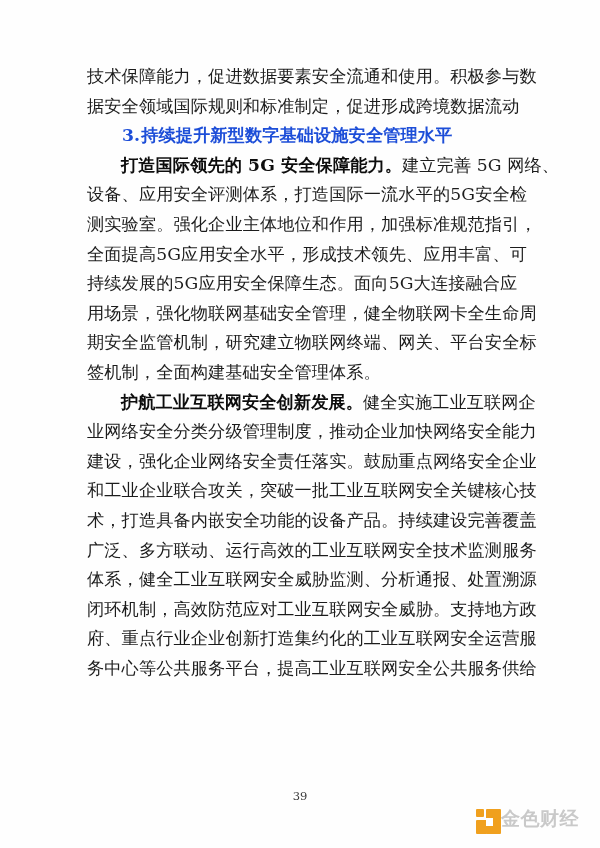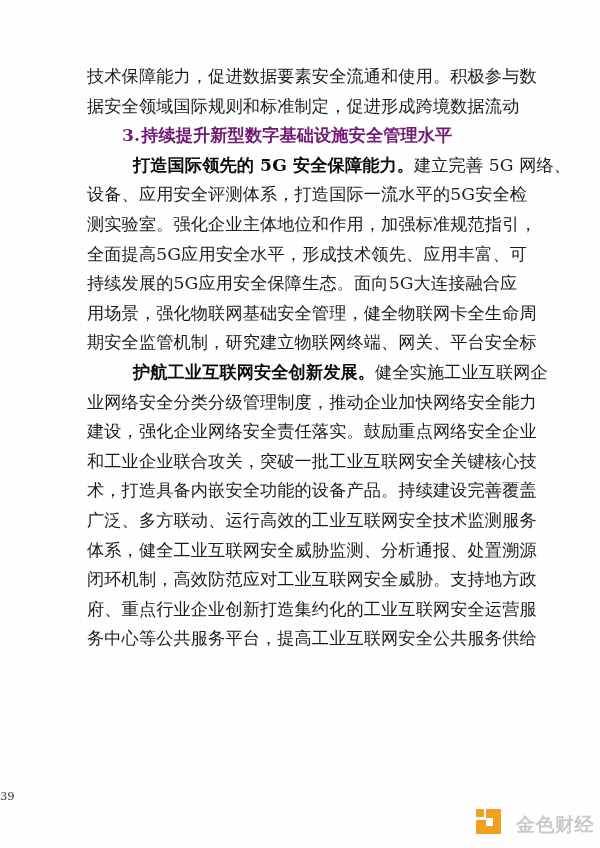--- a/index.html
+++ b/index.html
@@ -47,53 +47,52 @@
 
   
   .line.just {
     display: flex;
     justify-content: space-between;
   }
   .line.just > span { display: inline-block; }
 
   .heading {
     font-weight: bold;
-    color: #701a75;
+    color: #1d4ed8;
   }
 
   .lead {
     font-weight: bold;
     color: #0d0d0d;
-    margin-left: 12px;
   }
 
   .latin {
     font-family: "DejaVu Serif", "Liberation Serif", serif;
     padding: 0 1px;
   }
 
   
   #page-number {
     position: absolute;
     left: 0;
     right: 0;
     top: 789px;
-    text-align: left;
+    text-align: center;
     font-size: 11.5px;
     color: #3a3a3a;
     font-family: "DejaVu Serif", "Liberation Serif", serif;
   }
 
   #watermark {
     position: absolute;
     left: 476px;
     top: 809px;
     display: flex;
-    align-items: flex-end;
-    gap: 15px;
+    align-items: flex-start;
+    gap: 0;
   }
 
   #wm-mark {
     position: relative;
     width: 25px;
     height: 25px;
     flex: 0 0 auto;
   }
   #wm-mark .sq-small {
     position: absolute;
@@ -378,20 +377,21 @@
           <span>、</span>
           <span>网</span>
           <span>关</span>
           <span>、</span>
           <span>平</span>
           <span>台</span>
           <span>安</span>
           <span>全</span>
           <span>标</span>
         </div>
+      <div class="line"><span>签机制，全面构建基础安全管理体系。</span></div>
     </div>
 
     <div class="para">
       <div class="line" style="padding-left:34px;"><span class="lead">护航工业互联网安全创新发展。</span><span>健全实施工业互联网企</span></div>
       <div class="line just">
           <span>业</span>
           <span>网</span>
           <span>络</span>
           <span>安</span>
           <span>全</span>

